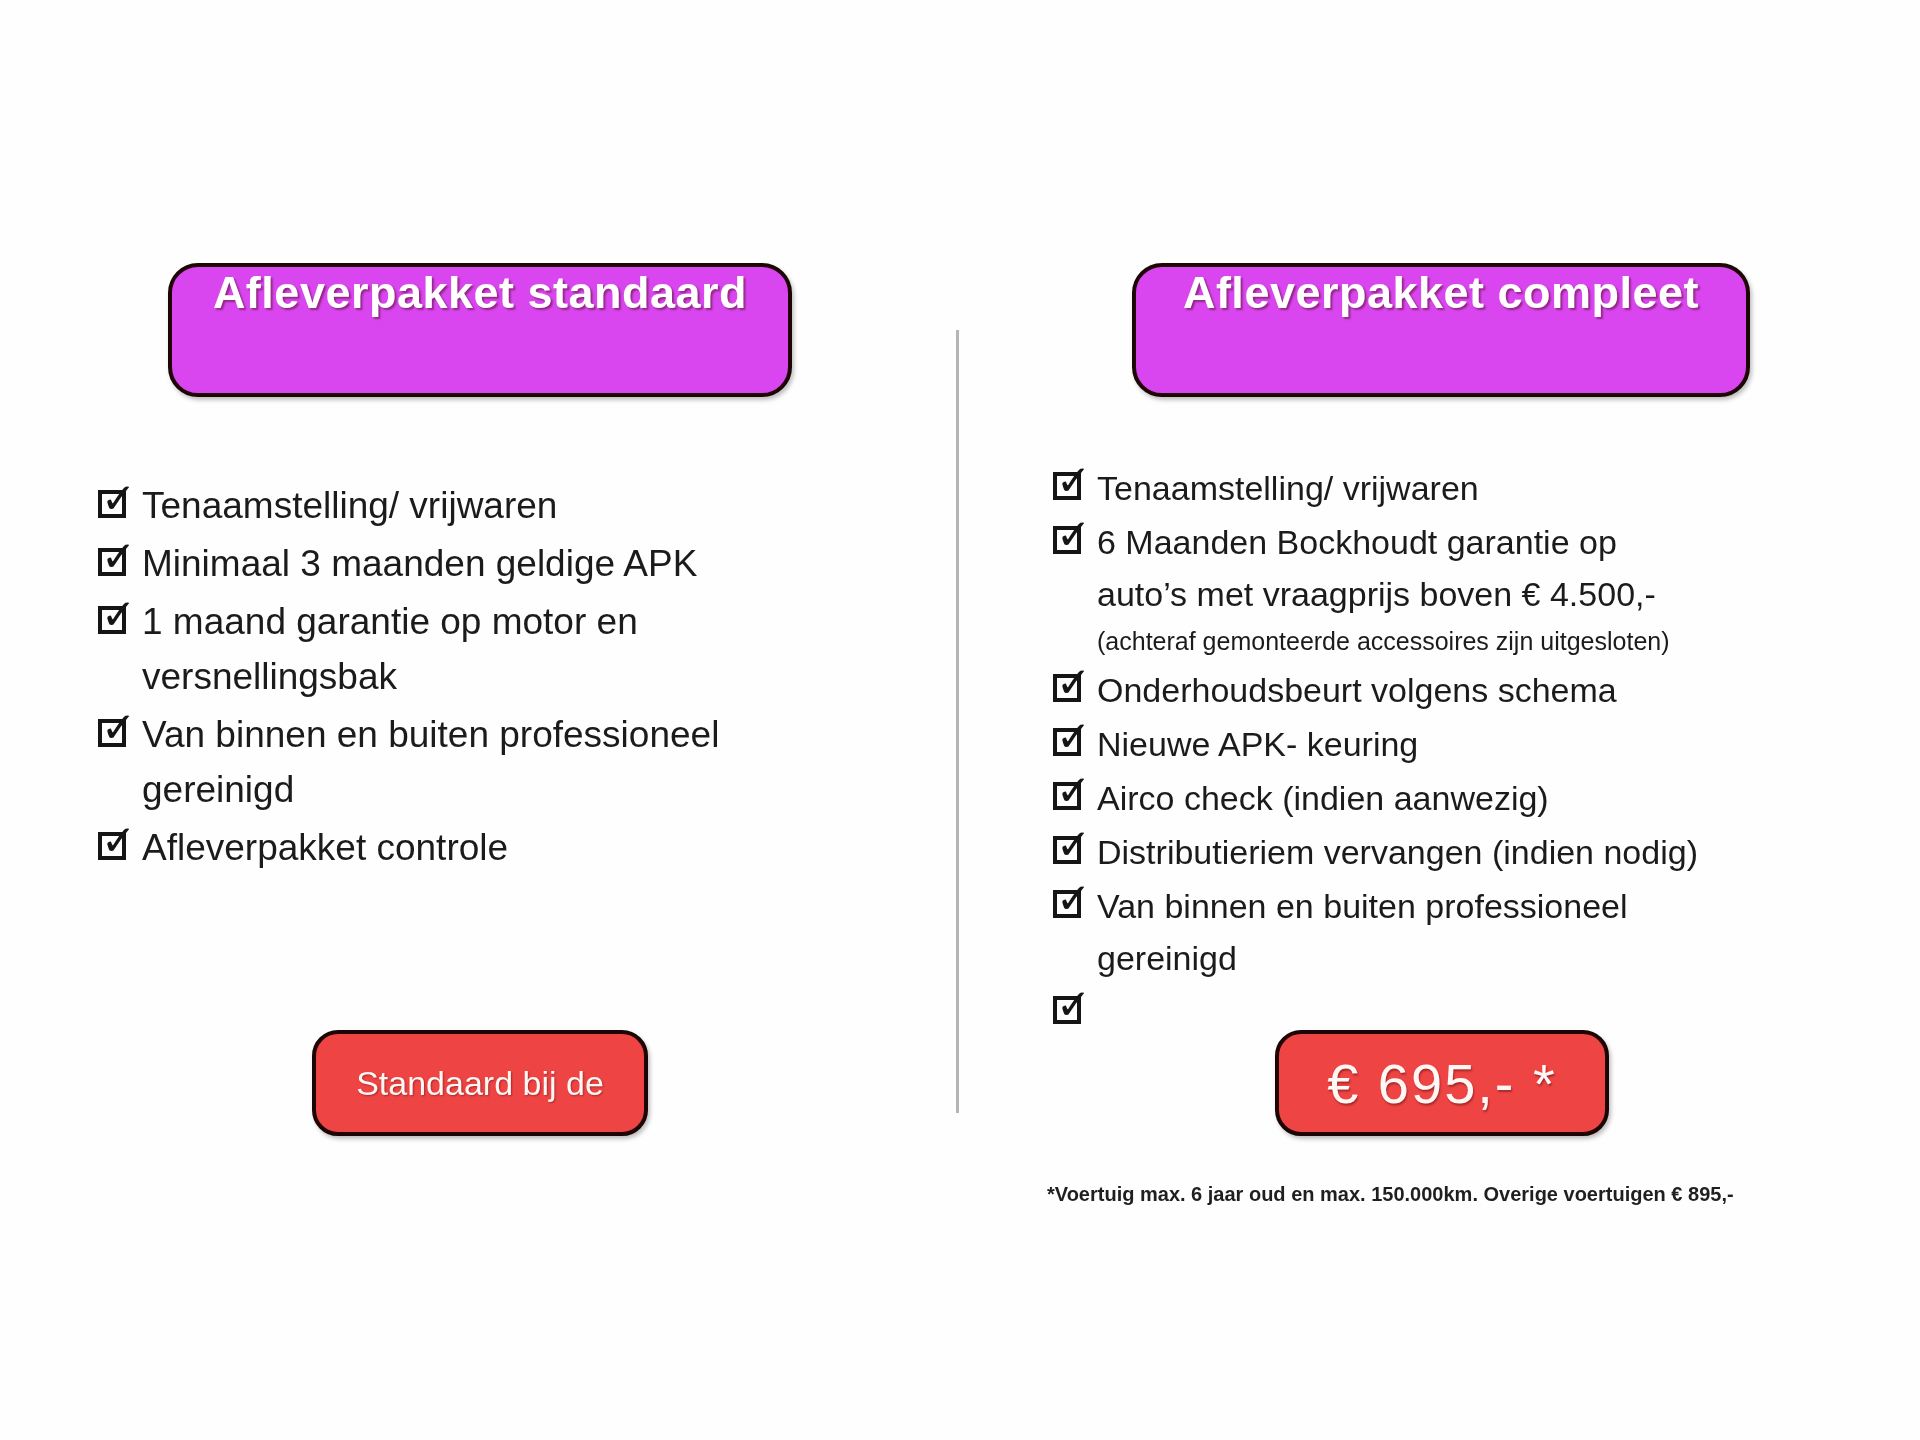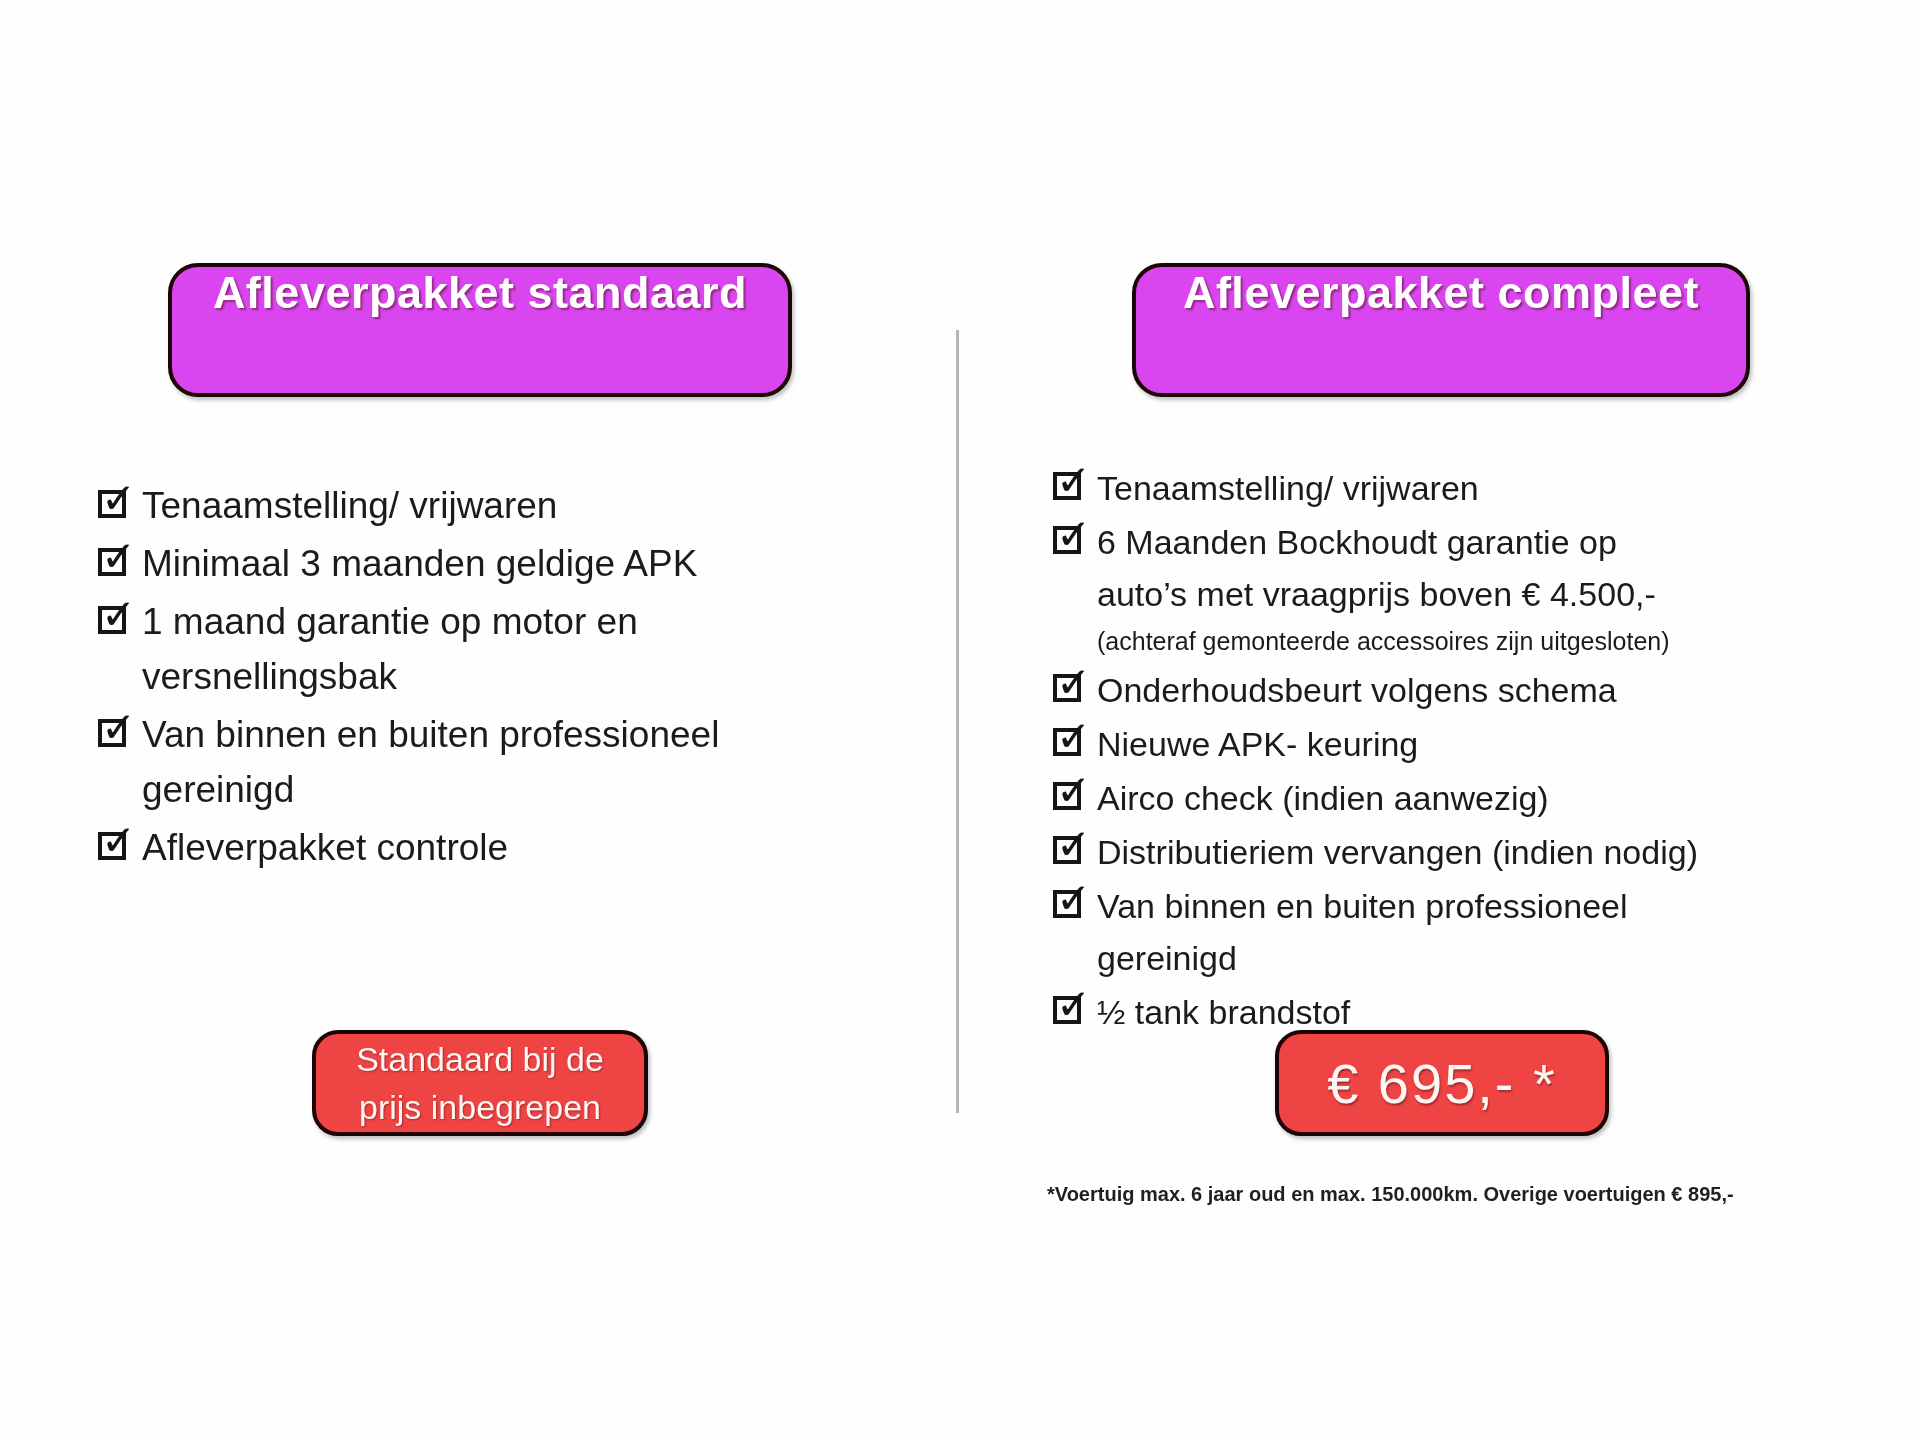--- a/index.html
+++ b/index.html
@@ -150,21 +150,20 @@
     <li>
       <span class="cb">
           <span class="tick">✓</span>
         </span>
       <span class="item-text">Afleverpakket controle</span>
     </li>
   </ul>
 
   <div class="badge badge-included">
     <div class="badge-line">Standaard bij de</div>
-    <div class="badge-line">prijs inbegrepen</div>
   </div>
 
   <div class="divider"></div>
 
   <div class="header-box box-right">
     <span class="title">Afleverpakket compleet</span>
   </div>
 
   <ul class="checklist list-right">
     <li>
@@ -211,21 +210,20 @@
       <span class="cb">
           <span class="tick">✓</span>
         </span>
       <span class="item-text">Van binnen en buiten professioneel
 gereinigd</span>
     </li>
     <li>
       <span class="cb">
           <span class="tick">✓</span>
         </span>
-      <span class="item-text">½ tank brandstof</span>
     </li>
   </ul>
 
   <div class="badge badge-price">
     <span class="price-text">€ 695,- *</span>
   </div>
 
   <p class="footnote">*Voertuig max. 6 jaar oud en max. 150.000km. Overige voertuigen € 895,-</p>
 
 </div>

